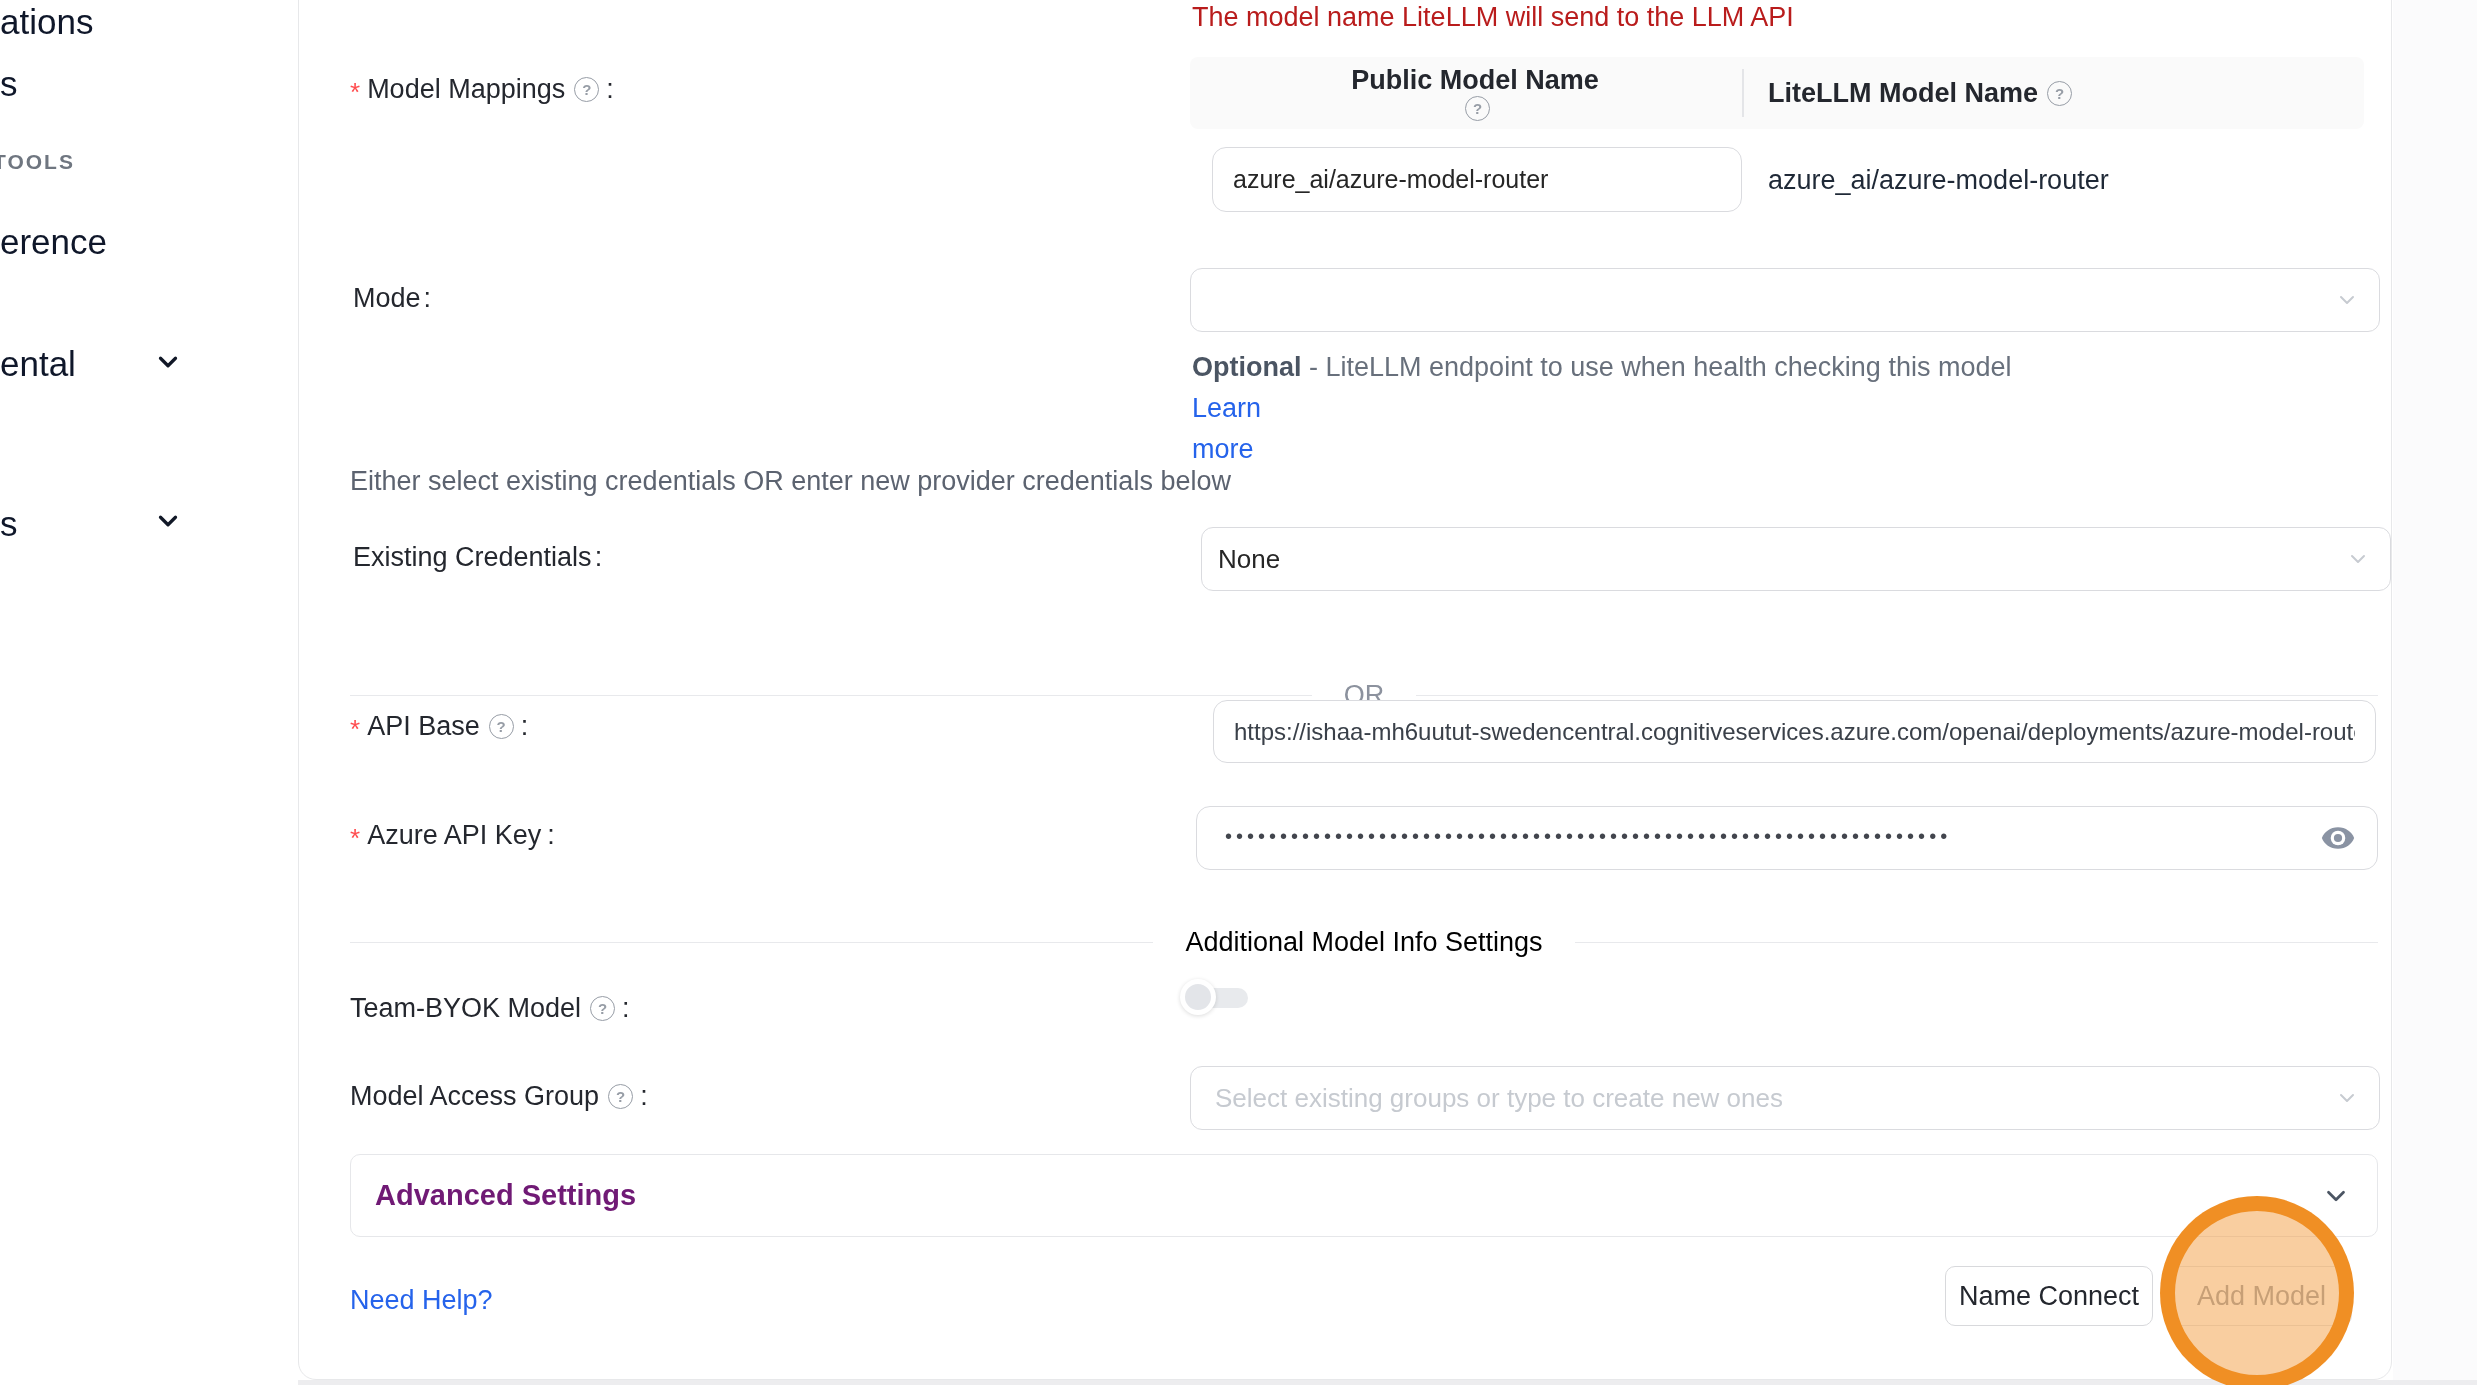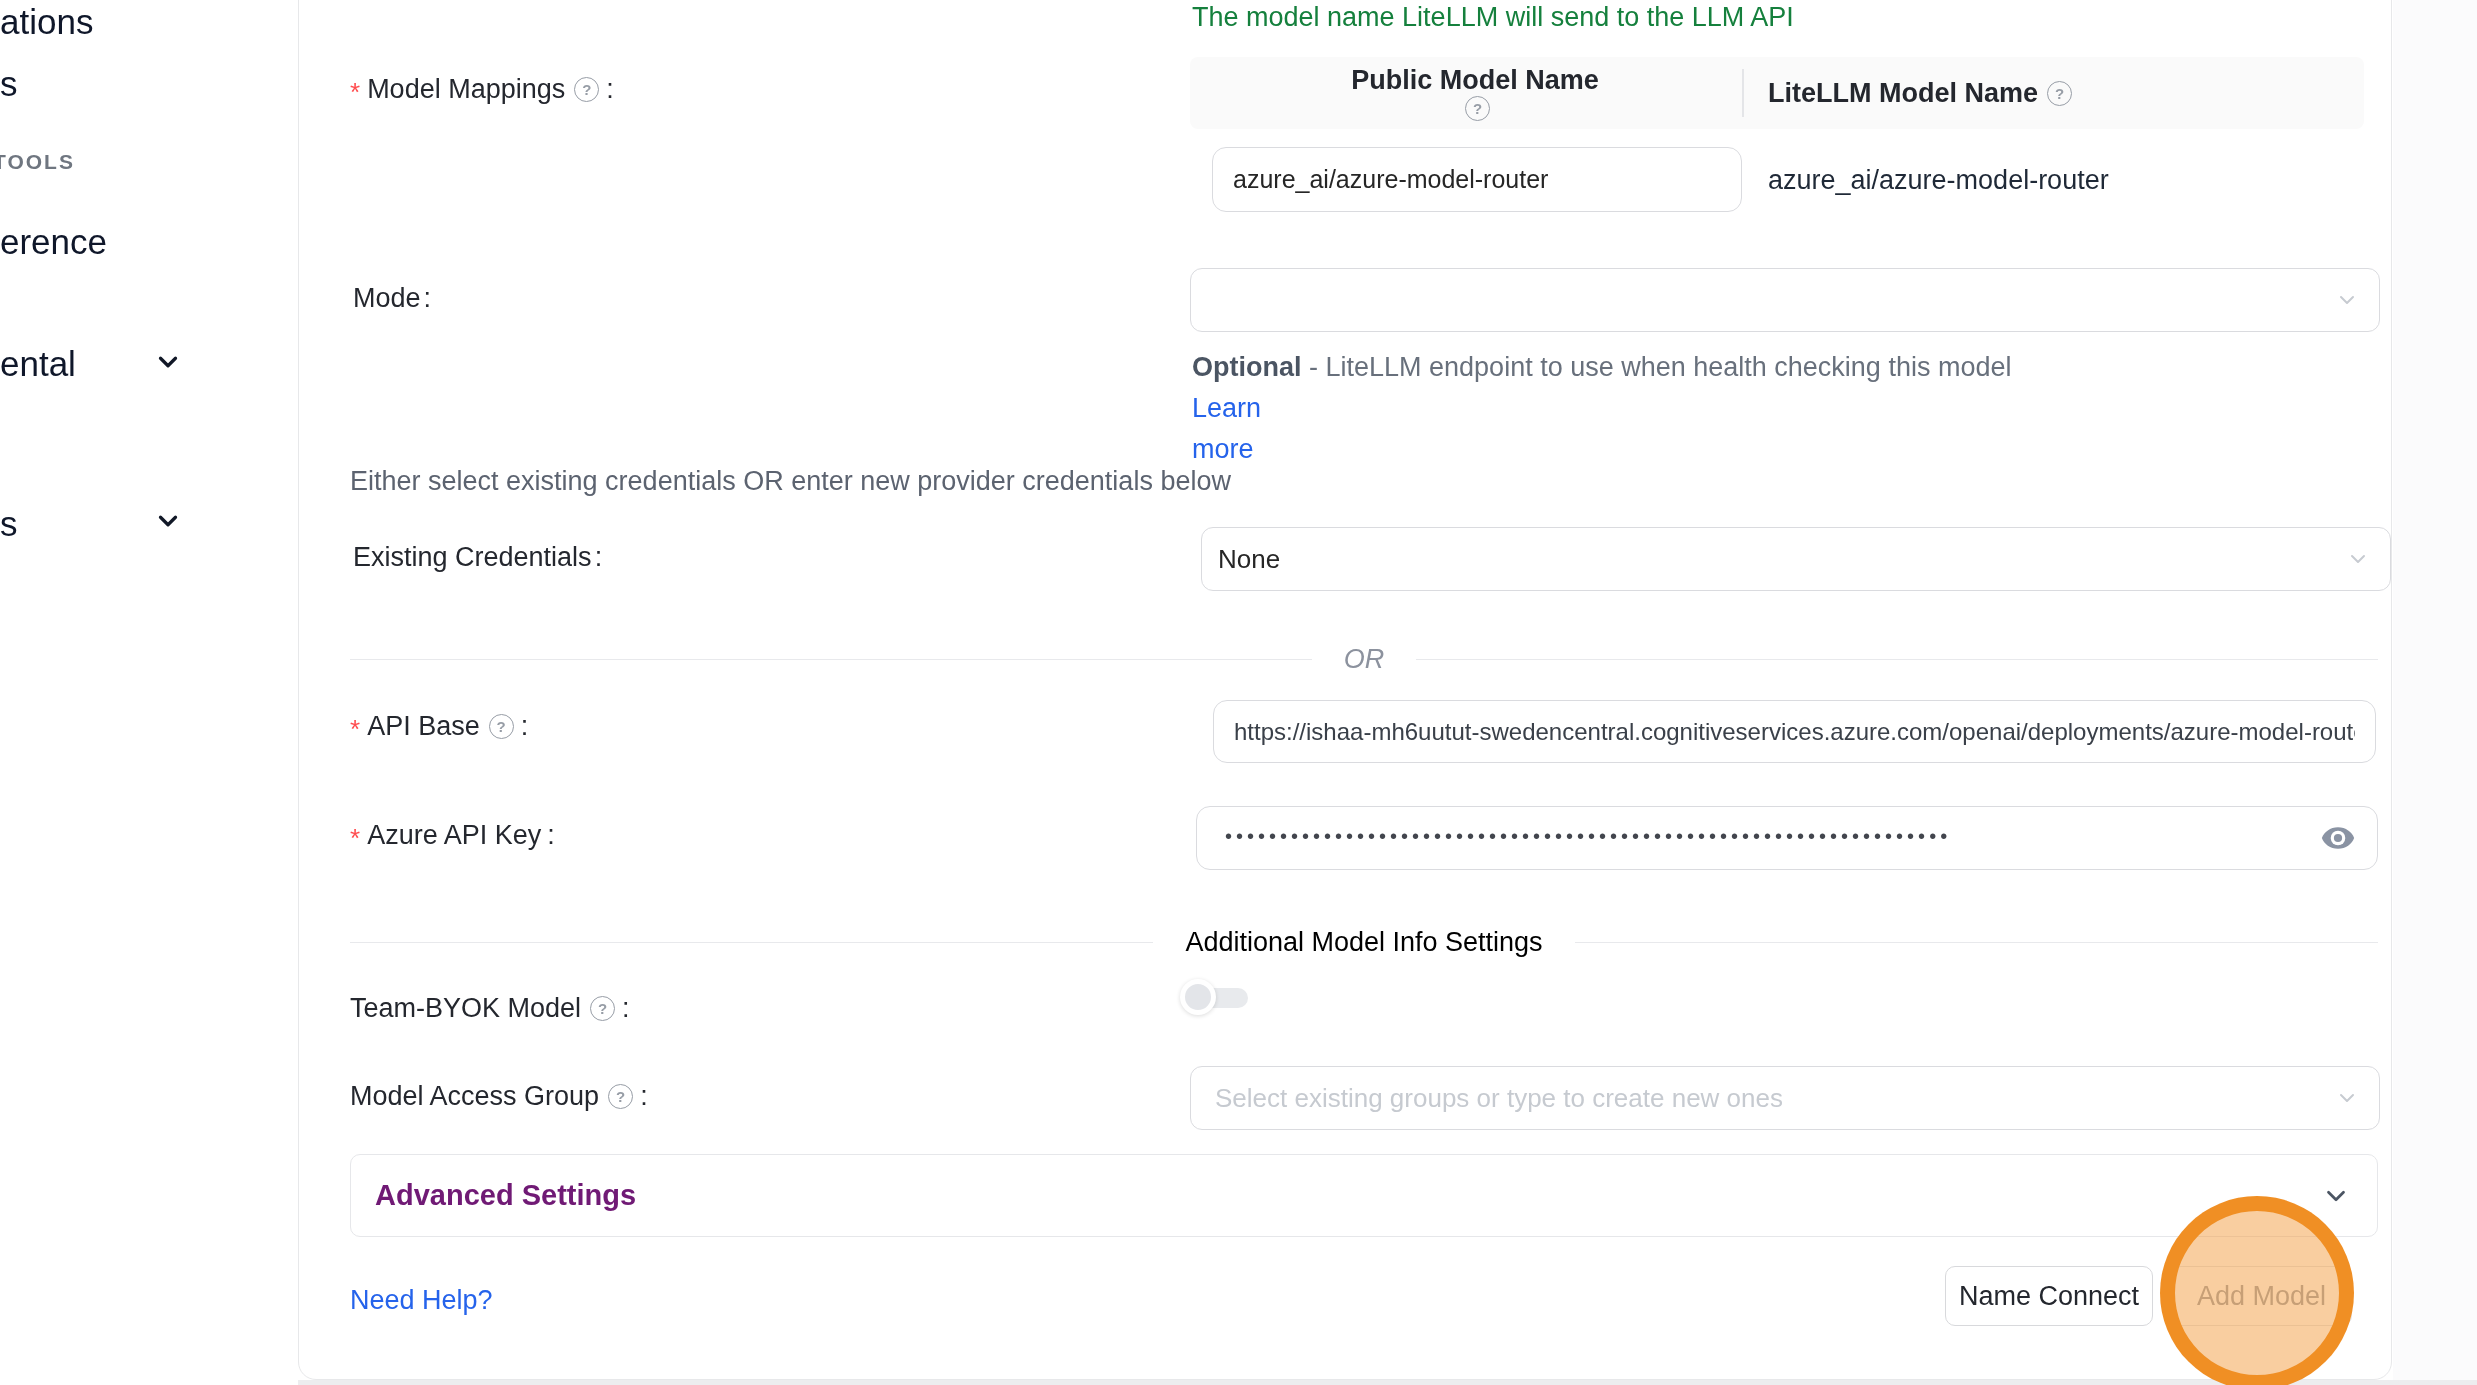--- a/index.html
+++ b/index.html
@@ -26,21 +26,21 @@
   
   .label-row { position:absolute; display:flex; align-items:center; font-size:27px; color:#24272e; white-space:nowrap; z-index:2; }
   .req { color:#ff4d4f; font-size:26px; margin-right:7px; transform:translateY(3px); }
   .qicon {
     width:25px; height:25px; border:1.6px solid #979da6; border-radius:50%;
     color:#979da6; font-size:15px; font-weight:700; display:inline-flex;
     align-items:center; justify-content:center; margin:0 4px 0 9px; flex:0 0 auto;
   }
   .colon { margin-left:3px; }
 
-  .note { position:absolute; font-size:27px; color:#15803d; white-space:nowrap; z-index:2; }
+  .note { position:absolute; font-size:27px; color:#b91c1c; white-space:nowrap; z-index:2; }
 
   
   .field {
     position:absolute; background:#fff; border:1.5px solid #dadbdf; border-radius:12px;
     display:flex; align-items:center; font-size:26px; color:#262626; z-index:2;
   }
   .field .chev-ic { position:absolute; right:20px; top:50%; transform:translateY(-50%); }
   .placeholder { color:#c6cad0; }
   .nowrap-clip { white-space:nowrap; overflow:hidden; width:100%; }
 
@@ -162,21 +162,21 @@
     <span>Existing Credentials</span>
       <span class="colon">:</span>
   </div>
   <div class="field" style="left:1201px;top:527px;width:1190px;height:64px;padding:0 16px;">
     <span>None</span>
     <svg class="chev-ic" width="24" height="24" viewBox="0 0 24 24">
         <polyline points="6 9 12 15 18 9" fill="none" stroke="#c7cbd1" stroke-width="2" stroke-linecap="round" stroke-linejoin="round"></polyline>
       </svg>
   </div>
 
-  <div class="divider-row" style="top:644px;font-style:italic;">
+  <div class="divider-row" style="top:680px;">
     <div class="line"></div>
     <div class="divider-label or">OR</div>
     <div class="line"></div>
   </div>
 
   <div class="label-row" style="left:350px;top:711px;">
     <span class="req">*</span>
     <span>API Base</span>
     <span class="qicon">?</span>
     <span class="colon">:</span>

